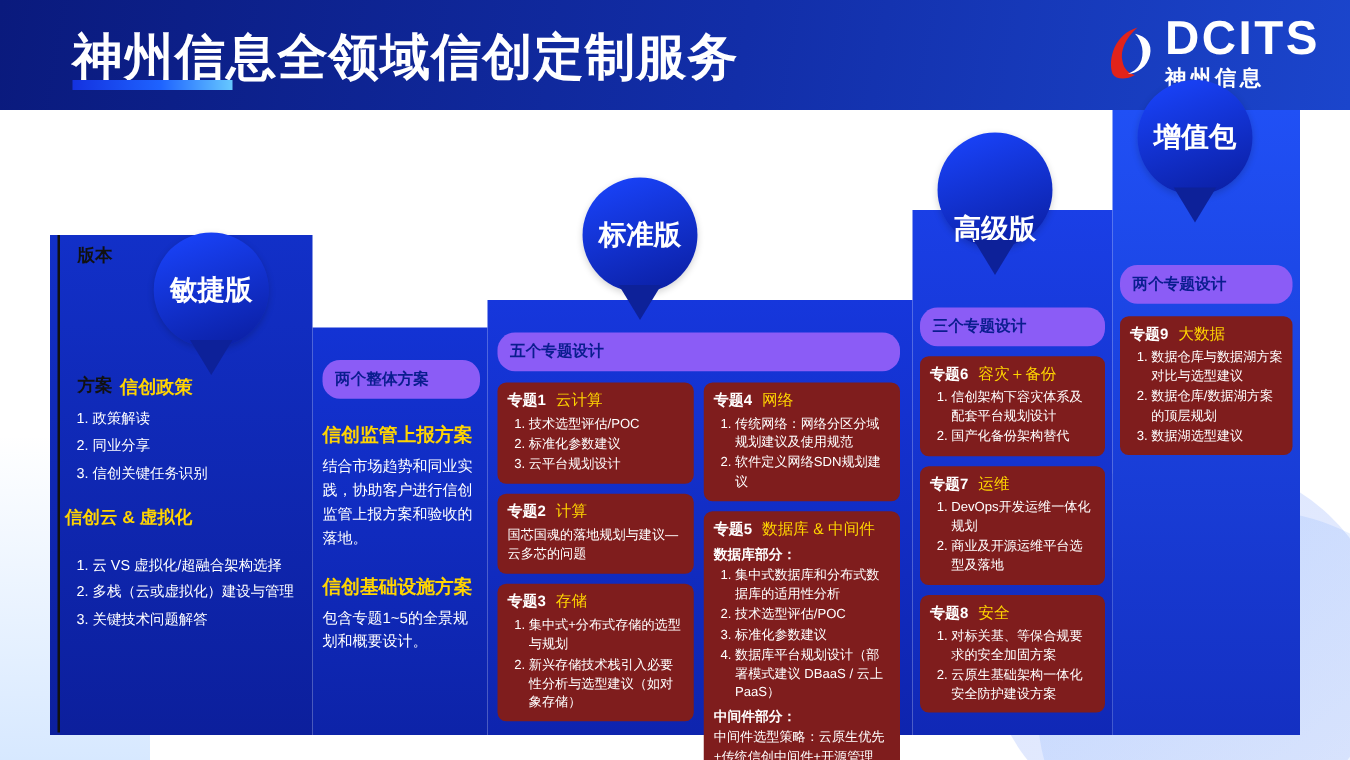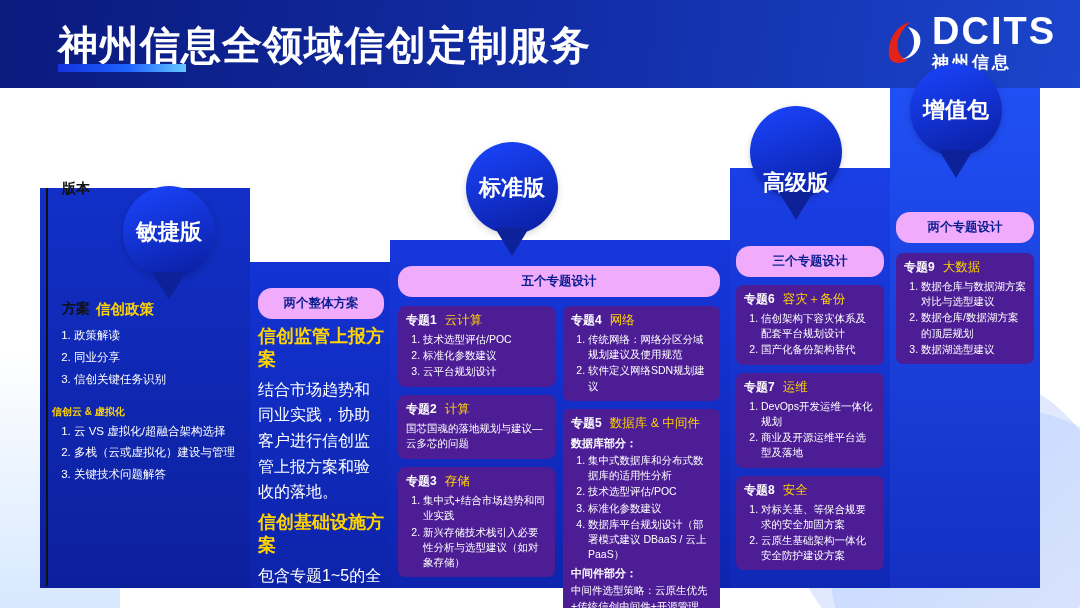--- a/index.html
+++ b/index.html
@@ -64,21 +64,21 @@
   .s3{left:390px;top:240px;width:340px;height:348px;background:linear-gradient(180deg,#1637dc,#0e24ae);}
   .s4{left:730px;top:168px;width:160px;height:420px;background:linear-gradient(180deg,#1a3fe6,#1028b6);}
   .s5{left:890px;top:88px;width:150px;height:500px;background:linear-gradient(180deg,#2050f5,#1430c2);}
   
   .axis-line{
     position:absolute;left:46px;top:188px;width:2px;height:398px;background:#111;z-index:3;
   }
   .axis-label{
     position:absolute;z-index:3;color:#111;font-size:14px;font-weight:bold;
   }
-  .lbl-version{left:62px;top:180px;}
+  .lbl-version{left:62px;top:196px;}
   .lbl-plan{left:62px;top:300px;}
   
   .pin{
     position:absolute;z-index:6;
     width:92px;height:92px;border-radius:50% 50% 50% 50%;
     background:linear-gradient(160deg,#1a45ff,#0a1d9e);
     display:flex;align-items:center;justify-content:center;
     color:#fff;font-size:22px;font-weight:bold;text-align:center;
     box-shadow:0 2px 6px rgba(0,0,0,.18);
   }
@@ -87,46 +87,46 @@
     width:0;height:0;border-left:17px solid transparent;border-right:17px solid transparent;
     border-top:28px solid #0d2199;
   }
   .pin1{left:123px;top:186px;}
   .pin2{left:466px;top:142px;}
   .pin3{left:750px;top:106px;align-items:flex-end;}
   .pin4{left:910px;top:64px;}
   
   .col{position:absolute;z-index:4;}
   .pill{
-    background:#f0abfc;border-radius:14px;color:#0a1d8f;
-    font-size:12.5px;font-weight:bold;text-align:center;
+    background:#8b5cf6;border-radius:14px;color:#0a1d8f;
+    font-size:12.5px;font-weight:bold;text-align:left;
     padding:7px 10px;white-space:nowrap;
   }
   .card{
-    background:#4c1d95;border-radius:7px;padding:6px 8px;margin-bottom:8px;
+    background:#7f1d1d;border-radius:7px;padding:6px 8px;margin-bottom:8px;
     color:#ffffff;
   }
   .card-hd{
     display:flex;align-items:baseline;gap:8px;margin-bottom:3px;
   }
   .card-hd .k{color:#ffffff;font-size:12px;font-weight:bold;white-space:nowrap;}
   .card-hd .v{color:#ffd400;font-size:12.5px;font-weight:normal;white-space:nowrap;}
   .card ol{margin:0;padding-left:17px;}
   .card li{font-size:10.5px;line-height:1.45;margin:1px 0;color:#ffffff;}
   .plain-p{font-size:10.5px;line-height:1.45;color:#fff;margin:2px 0;}
   
   .c1{left:52px;top:300px;width:196px;}
   .c1 .h{color:#ffd400;font-size:14.5px;font-weight:bold;margin:0 0 6px 44px;}
-  .c1 .h2{color:#ffd400;font-size:10px;font-weight:bold;margin:14px 0 2px 0;}
+  .c1 .h2{color:#ffd400;font-size:14px;font-weight:bold;margin:14px 0 20px 0;}
   .c1 ol{margin:0;padding-left:22px;}
   .c1 li{color:#fff;font-size:11.5px;line-height:1.9;}
   
   .c2{left:258px;top:288px;width:126px;}
-  .c2 .sub{color:#ffd400;font-size:18px;font-weight:bold;margin:6px 0 5px 0;line-height:1.3;}
-  .c2 p{color:#fff;font-size:16px;line-height:1.6;margin:0;}
+  .c2 .sub{color:#ffd400;font-size:15px;font-weight:bold;margin:20px 0 5px 0;line-height:1.3;}
+  .c2 p{color:#fff;font-size:12px;line-height:1.6;margin:0;}
   
   .c3{left:398px;top:266px;width:322px;}
   .c3 .grid{display:flex;gap:8px;margin-top:9px;}
   .c3 .colA,.c3 .colB{width:157px;}
   .mid-ttl{font-size:11px;font-weight:bold;color:#fff;margin:4px 0 2px;}
   
   .c4{left:736px;top:246px;width:148px;}
   
   .c5{left:896px;top:212px;width:138px;}
 </style>
@@ -221,21 +221,21 @@
           <span class="v">计算</span>
         </div>
         <p class="plain-p">国芯国魂的落地规划与建议—云多芯的问题</p>
       </div>
       <div class="card">
         <div class="card-hd">
           <span class="k">专题3</span>
           <span class="v">存储</span>
         </div>
         <ol>
-          <li>集中式+结合市场趋势和同业实践</li>
+          <li>集中式+分布式存储的选型与规划</li>
           <li>新兴存储技术栈引入必要性分析与选型建议（如对象存储）</li>
         </ol>
       </div>
     </div>
     <div class="colB">
       <div class="card">
         <div class="card-hd">
           <span class="k">专题4</span>
           <span class="v">网络</span>
         </div>

